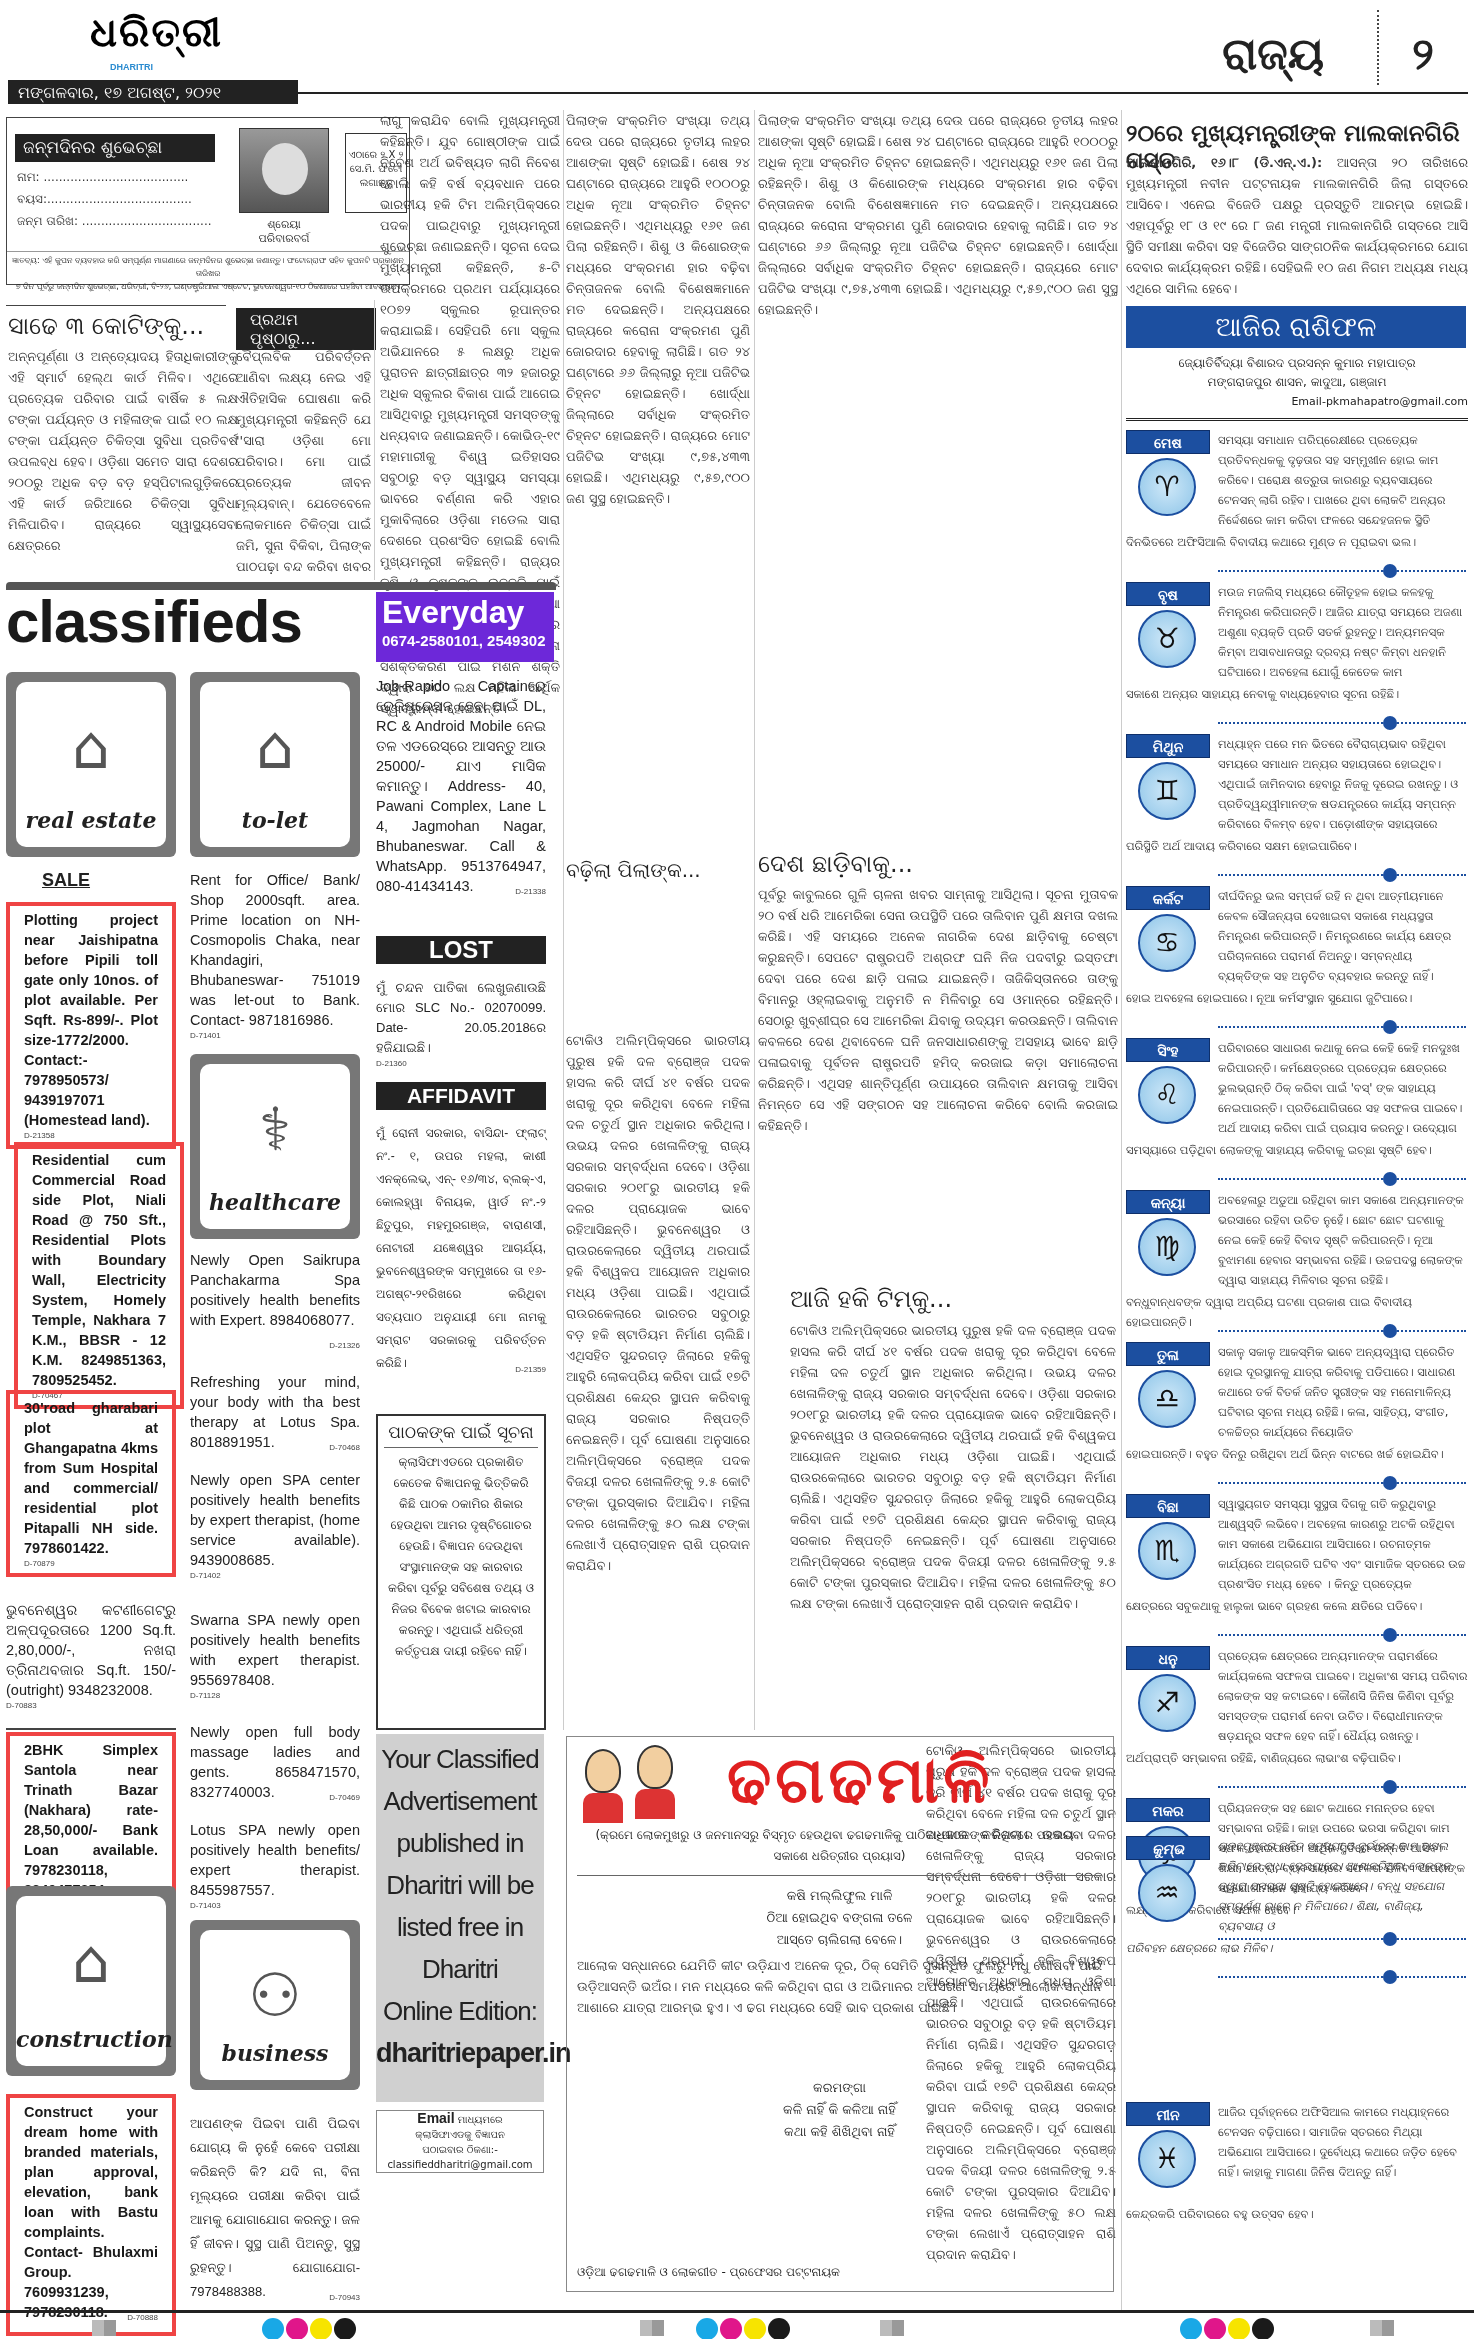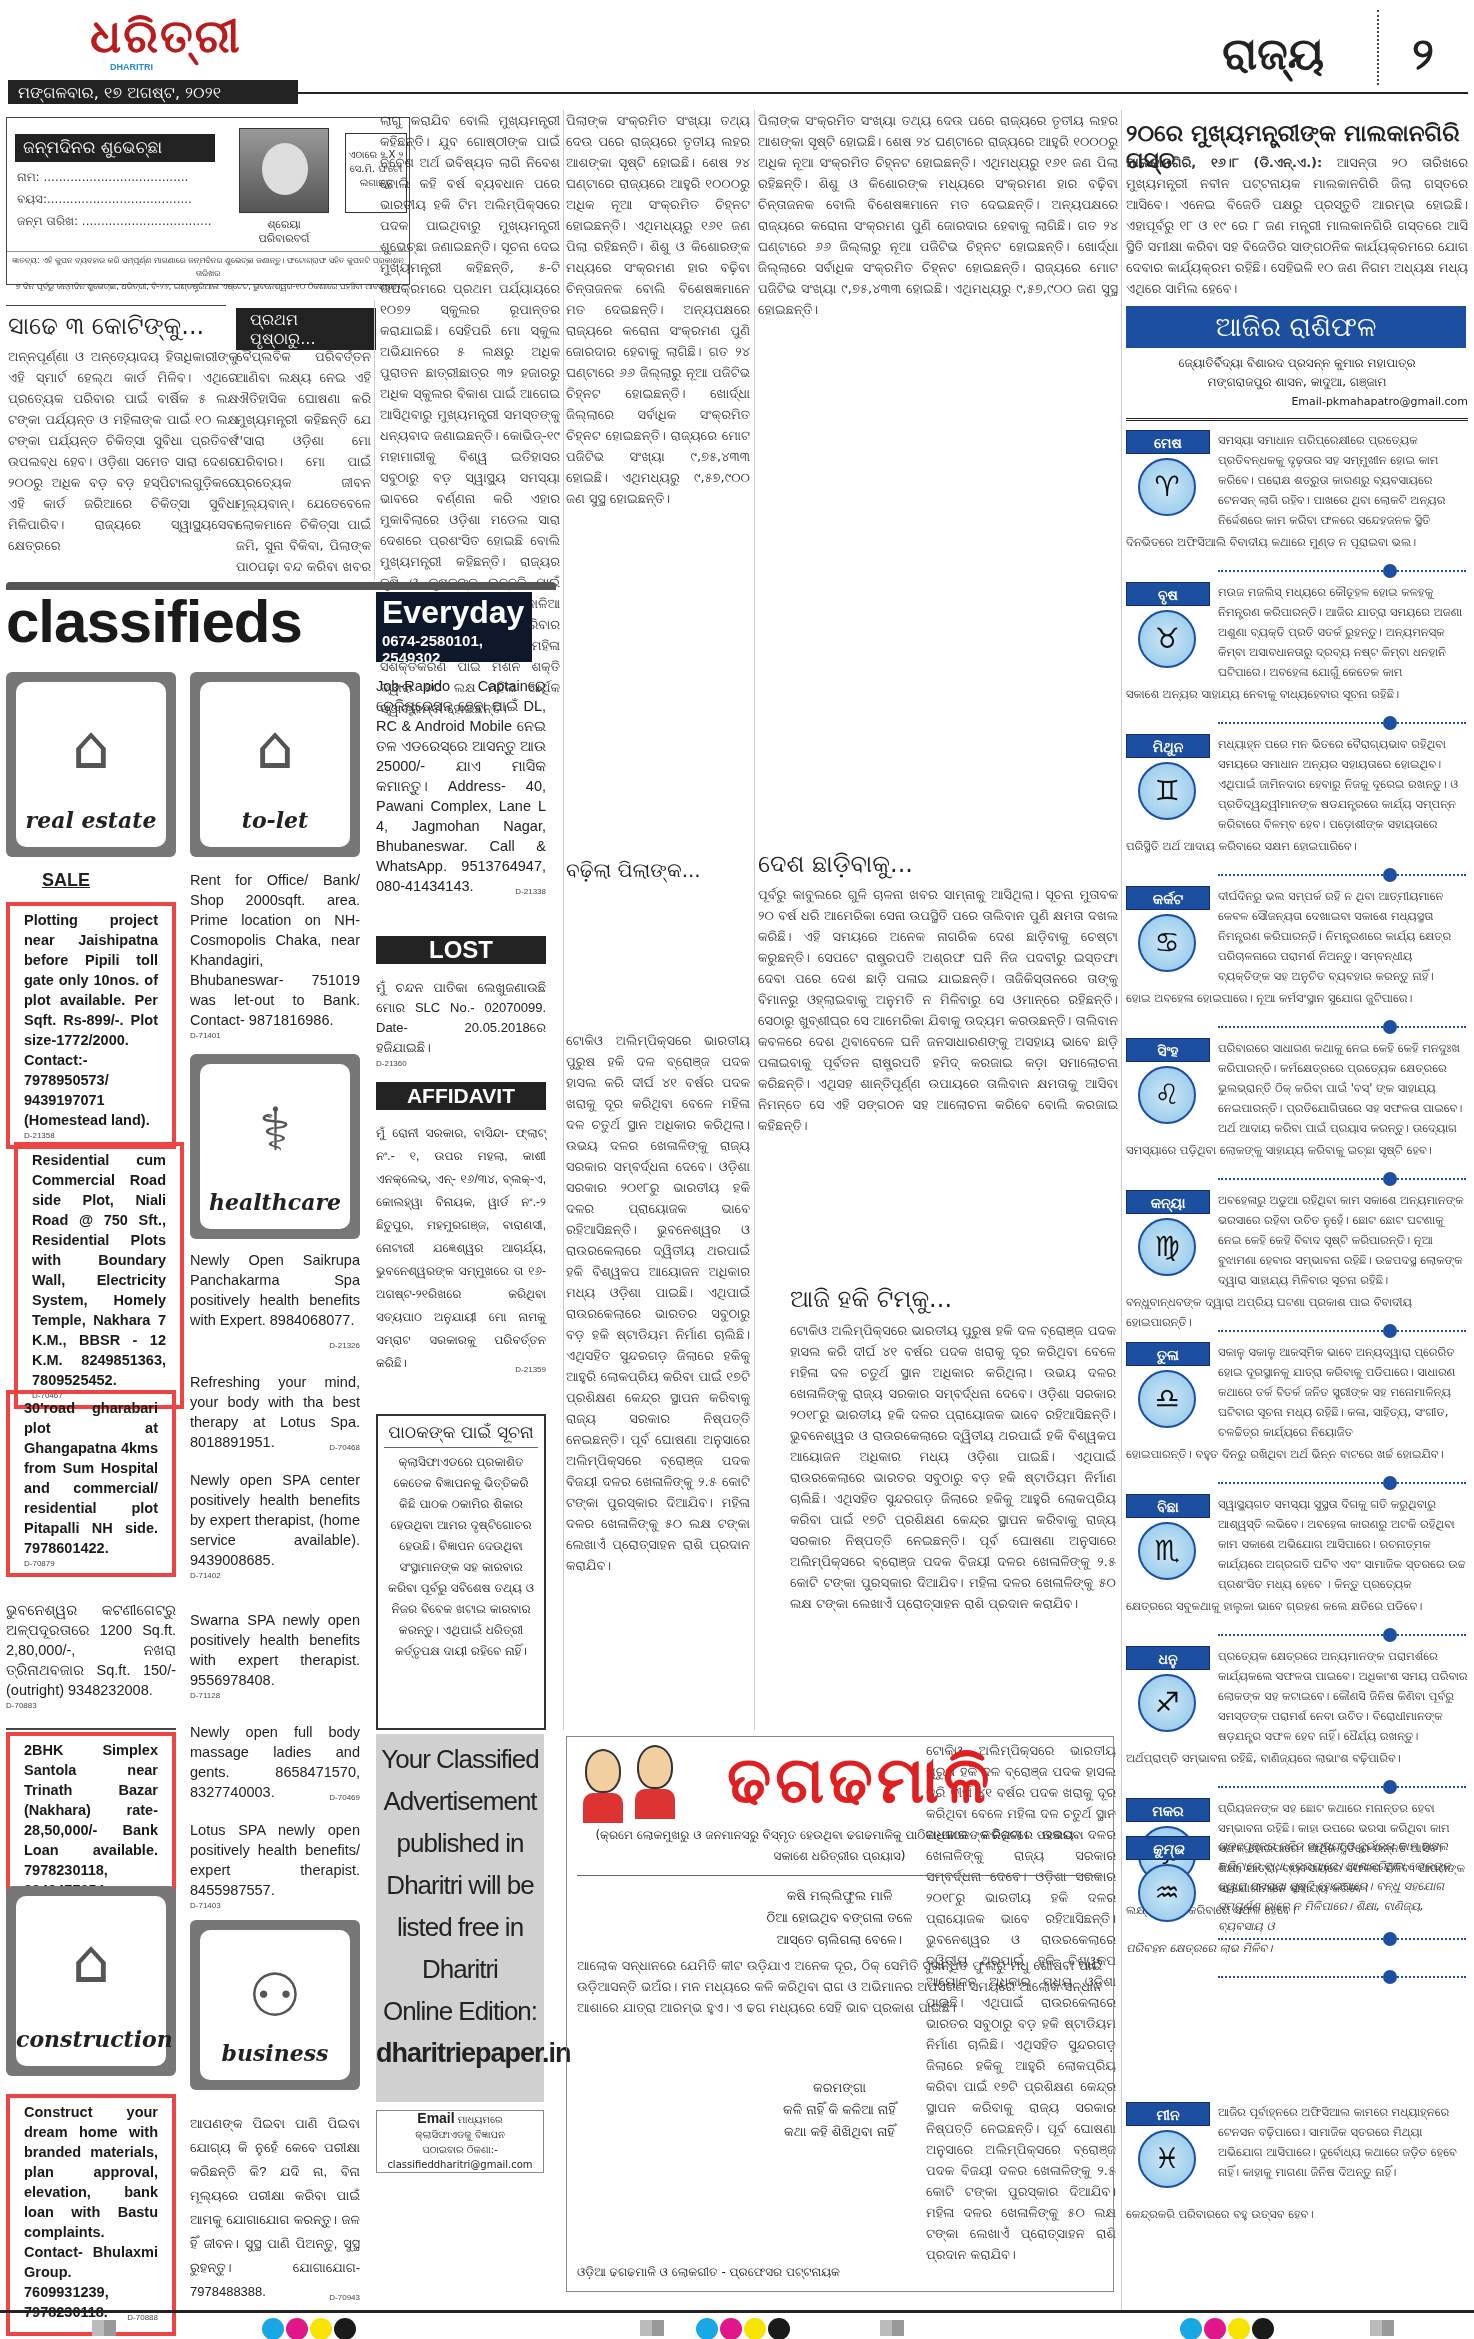--- a/index.html
+++ b/index.html
@@ -1,38 +1,38 @@
 <!DOCTYPE html>
 <html><head>
 <meta charset="utf-8">
 <style>
   * { box-sizing: border-box; margin: 0; padding: 0; }
   body { width: 1474px; height: 2339px; background: #fff; font-family: "DejaVu Sans", sans-serif; color: #222; position: relative; overflow: hidden; }
   .abs { position: absolute; }
   .masthead-logo { left: 90px; top: 10px; width: 160px; height: 70px; }
-  .logo-text { font-family: Liberation Sans, sans-serif; font-size: 46px; color: #b91c1c; font-weight: bold; line-height: 52px; letter-spacing: 2px; }
+  .logo-text { font-family: Liberation Mono, monospace; font-size: 40px; color: #000000; font-weight: bold; line-height: 52px; letter-spacing: 2px; }
   .logo-sub { font-family: "Liberation Sans", sans-serif; font-size: 9px; color: #2a8bd0; font-weight: bold; margin-left: 20px; }
   .dateline { left: 8px; top: 80px; width: 290px; height: 24px; background: #222; color: #fff; font-size: 16px; padding: 3px 10px; }
   .mast-rule { left: 298px; top: 92px; width: 1170px; height: 2px; background: #222; }
   .page-label { right: 150px; top: 28px; font-size: 44px; font-weight: bold; color: #222; }
   .page-sep { right: 95px; top: 10px; height: 75px; border-left: 2px dotted #444; }
   .page-no { right: 40px; top: 28px; font-size: 44px; font-weight: bold; }
   .text-col { font-size: 13px; line-height: 21px; color: #333; text-align: justify; }
   .bday { left: 6px; top: 117px; width: 404px; height: 168px; border: 1px solid #444; }
   .bday-title { left: 8px; top: 16px; width: 200px; height: 28px; background: #222; color: #fff; font-size: 17px; padding: 3px 8px; }
   .bday-field { left: 10px; font-size: 12px; color: #333; }
   .bday-photo { left: 232px; top: 10px; width: 90px; height: 85px; background: linear-gradient(#999,#555); border: 1px solid #333; }
   .bday-photo-face { position: absolute; left: 22px; top: 14px; width: 46px; height: 52px; border-radius: 50%; background: #ddd; }
   .bday-caption { left: 232px; top: 100px; width: 90px; text-align: center; font-size: 11px; line-height: 14px; }
   .bday-slot { left: 338px; top: 15px; width: 62px; height: 80px; border: 1px solid #333; font-size: 10px; text-align: center; padding-top: 14px; line-height: 14px; }
   .bday-note { left: 0; top: 133px; width: 100%; border-top: 1px solid #999; font-size: 8px; text-align: center; padding: 2px 4px; line-height: 13px; }
   .headline { font-size: 24px; color: #222; }
   .section-bar { background: #222; color: #fff; font-size: 16px; padding: 2px 14px; }
   .classifieds-title { left: 6px; top: 592px; font-family: "Liberation Sans", sans-serif; font-weight: bold; font-size: 60px; letter-spacing: -1px; color: #1a1a1a; line-height: 60px; }
-  .everyday { left: 376px; top: 592px; width: 156px; height: 70px; background: #0f172a; color: #fff; font-family: "Liberation Sans", sans-serif; }
+  .everyday { left: 376px; top: 592px; width: 178px; height: 70px; background: #6d28d9; color: #fff; font-family: "Liberation Sans", sans-serif; }
   .everyday-t { font-size: 32px; font-weight: bold; padding-left: 6px; line-height: 40px; }
   .everyday-p { font-size: 15px; font-weight: bold; padding-left: 6px; }
   .cat-tile { width: 170px; height: 185px; background: #777; border-radius: 6px; padding: 10px; }
   .cat-inner { width: 100%; height: 100%; background: #fff; border-radius: 10px; text-align: center; position: relative; }
   .cat-label { position: absolute; bottom: 14px; left: 0; width: 100%; font-family: "DejaVu Serif", serif; font-style: italic; font-weight: bold; font-size: 22px; color: #222; }
   .cat-ico { position: absolute; top: 30px; left: 50%; transform: translateX(-50%); font-size: 60px; color: #555; }
   .ad-box { border: 4px solid #ef4444; padding: 4px 14px; font-family: "Liberation Sans", sans-serif; font-weight: bold; font-size: 14.5px; line-height: 20px; text-align: justify; color: #1a1a1a; }
   .ad-plain { font-family: "Liberation Sans", sans-serif; font-size: 14.5px; line-height: 20px; text-align: justify; color: #222; }
   .ad-code { font-size: 8px; font-weight: normal; color: #444; display: block; line-height: 11px; }
   .ad-code-r { font-size: 8px; color: #444; float: right; margin-top: 6px; font-weight: normal; }

